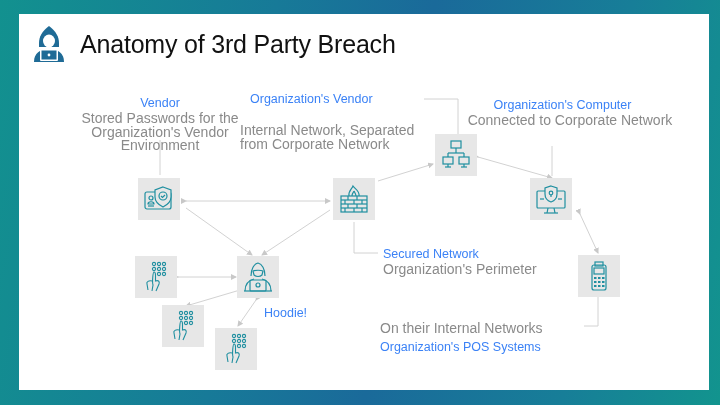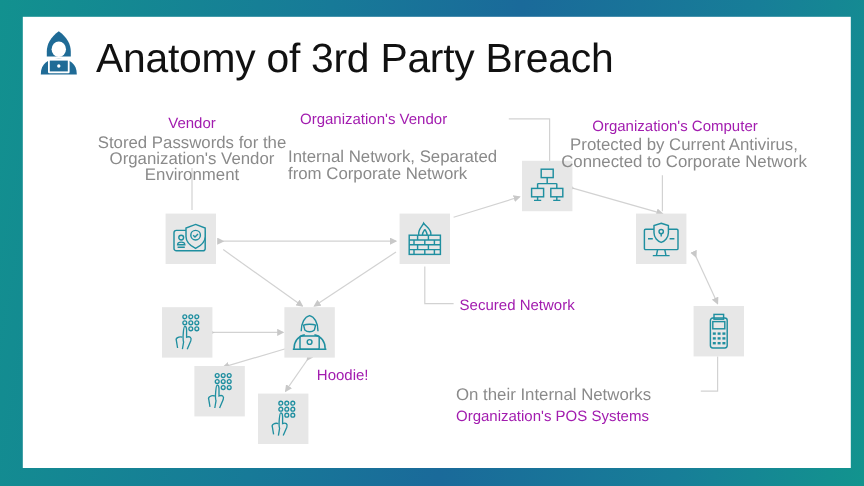--- a/index.html
+++ b/index.html
@@ -1,24 +1,24 @@
 <!DOCTYPE html>
 <html><head>
 <meta charset="utf-8">
 <style>
   html,body{margin:0;padding:0;}
   body{width:720px;height:405px;overflow:hidden;position:relative;
     background:linear-gradient(100deg,#12918f 0%,#177a98 35%,#1a6a9a 55%,#177e98 80%,#12948e 100%);
     font-family:"Liberation Sans",sans-serif;}
   .slide{position:absolute;left:19px;top:14px;width:690px;height:376px;background:#ffffff;}
-  .title{position:absolute;left:80px;top:30px;font-size:34px;color:#111;letter-spacing:-0.2px;}
+  .title{position:absolute;left:80px;top:30px;font-size:25px;color:#111;letter-spacing:-0.2px;}
   .logo{position:absolute;left:31px;top:25px;width:36px;height:38px;}
   .node{position:absolute;width:42px;height:42px;background:#e7e7e7;display:flex;align-items:center;justify-content:center;}
   .node svg{width:32px;height:32px;}
-  .lbl{position:absolute;color:#a21caf;font-size:12.5px;line-height:15px;}
+  .lbl{position:absolute;color:#3b82f6;font-size:12.5px;line-height:15px;}
   .sub{position:absolute;color:#8a8a8a;font-size:14px;line-height:13.5px;}
   .c{text-align:center;}
   .r{text-align:left;}
   svg.links{position:absolute;left:0;top:0;width:720px;height:405px;pointer-events:none;}
 </style>
 </head>
 <body>
 
 <div class="slide"></div>
 
@@ -88,20 +88,21 @@
       <line x1="24" y1="17" x2="24" y2="21"></line>
     <line x1="10" y1="21" x2="10" y2="25"></line>
       <line x1="19" y1="21" x2="19" y2="25"></line>
     <line x1="7" y1="25" x2="7" y2="29"></line>
       <line x1="16" y1="25" x2="16" y2="29"></line>
       <line x1="24" y1="25" x2="24" y2="29"></line>
   </svg>
 </div>
 <div class="lbl" style="left:383px;top:247px;text-align:right;">Secured Network</div>
 <div class="sub" style="left:383px;top:263px;">
+  <div>Organization's Perimeter</div>
 </div>
 
 <div class="lbl r" style="left:250px;top:92px;width:172px;">
   <div>Organization's Vendor</div>
 </div>
 <div class="sub r" style="left:240px;top:124px;width:182px;">
   <div>Internal Network, Separated</div>
   <div>from Corporate Network</div>
 </div>
 <div class="node" style="left:435px;top:134px;">
@@ -115,21 +116,20 @@
       <line x1="8" y1="25" x2="8" y2="28"></line>
       <line x1="5" y1="28" x2="11" y2="28"></line>
     <rect x="19" y="18" width="10" height="7"></rect>
       <line x1="24" y1="25" x2="24" y2="28"></line>
       <line x1="21" y1="28" x2="27" y2="28"></line>
   </svg>
 </div>
 
 <div class="lbl c" style="left:480px;top:98px;width:165px;">Organization's Computer</div>
 <div class="sub c" style="left:465px;top:114px;width:210px;">
-  <div>Protected by Current Antivirus,</div>
   <div>Connected to Corporate Network</div>
 </div>
 <div class="node" style="left:530px;top:178px;">
   <svg viewBox="0 0 32 32" fill="none" stroke="#1f8fa0" stroke-width="1.2">
     <rect x="2" y="8" width="28" height="17" rx="1"></rect>
     <line x1="13" y1="25" x2="12" y2="30"></line>
       <line x1="19" y1="25" x2="20" y2="30"></line>
       <line x1="9" y1="30" x2="23" y2="30"></line>
     <path d="M16 3 L22 5 L22 11 C22 15 19 18 16 19 C13 18 10 15 10 11 L10 5Z" fill="#e7e7e7"></path>
     <circle cx="16" cy="10" r="1.8"></circle>

